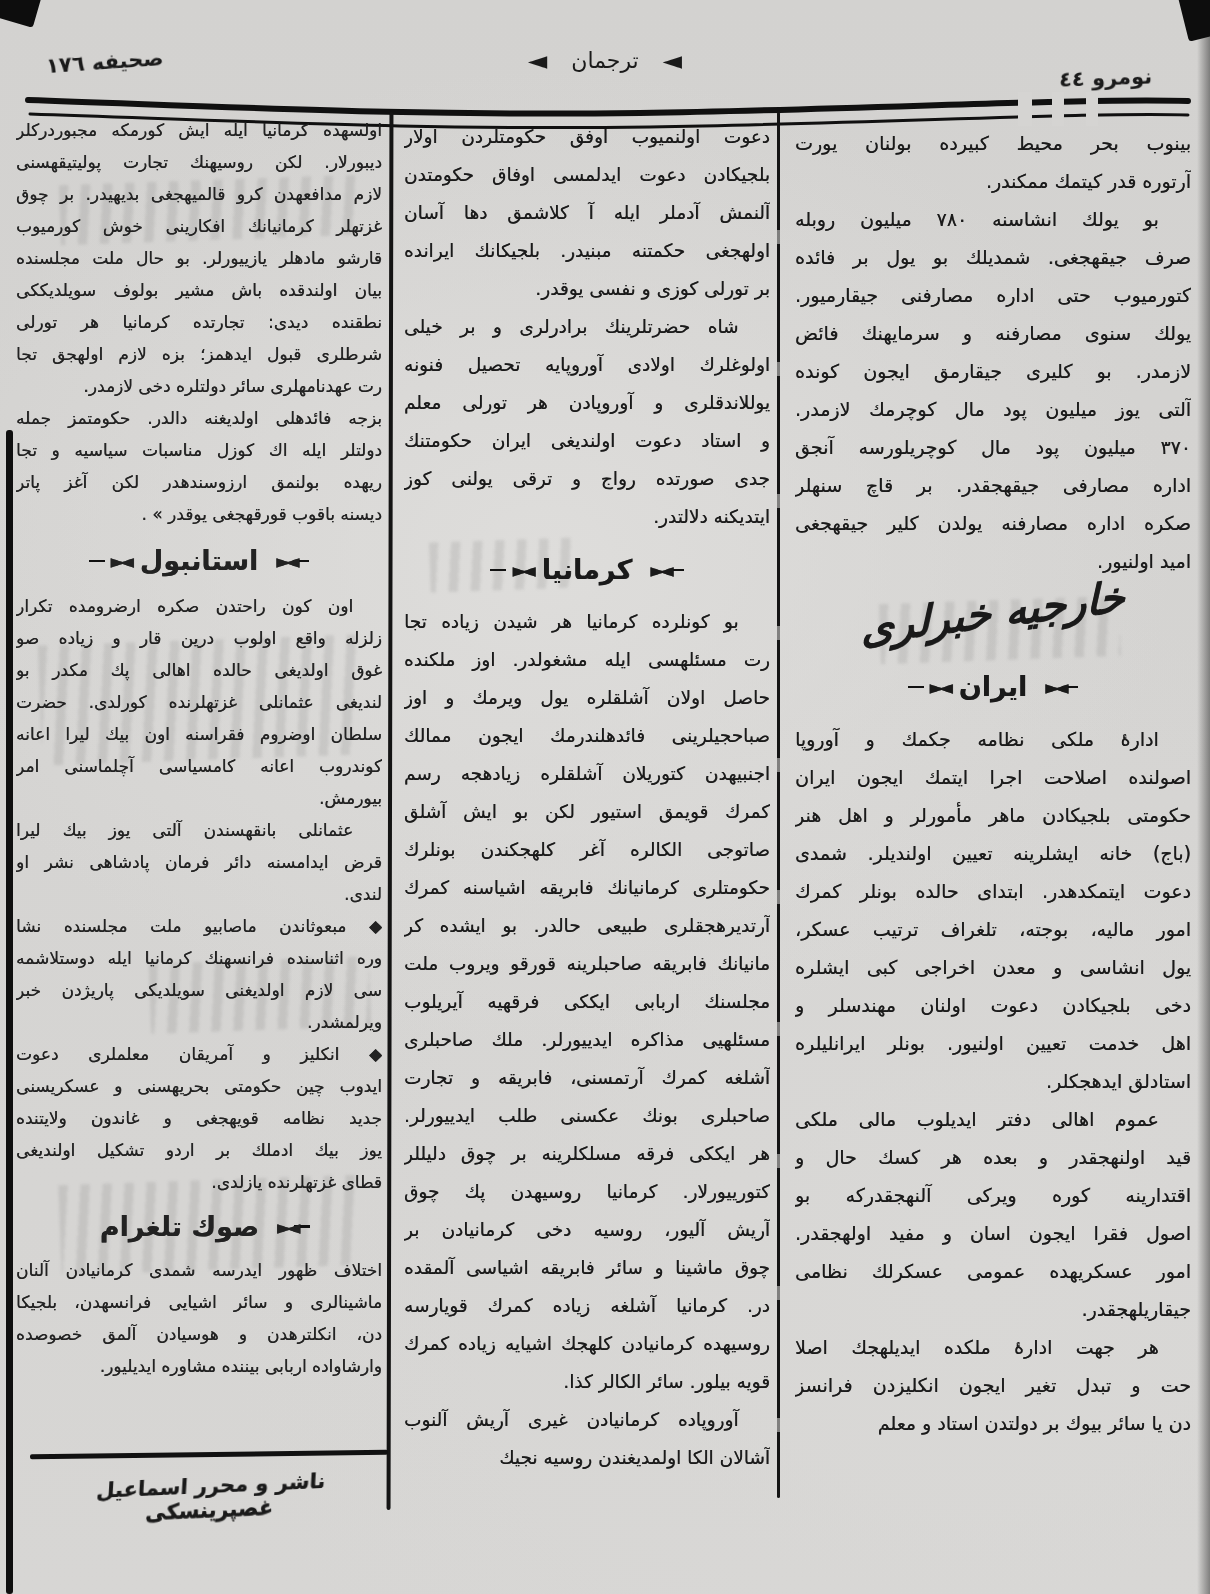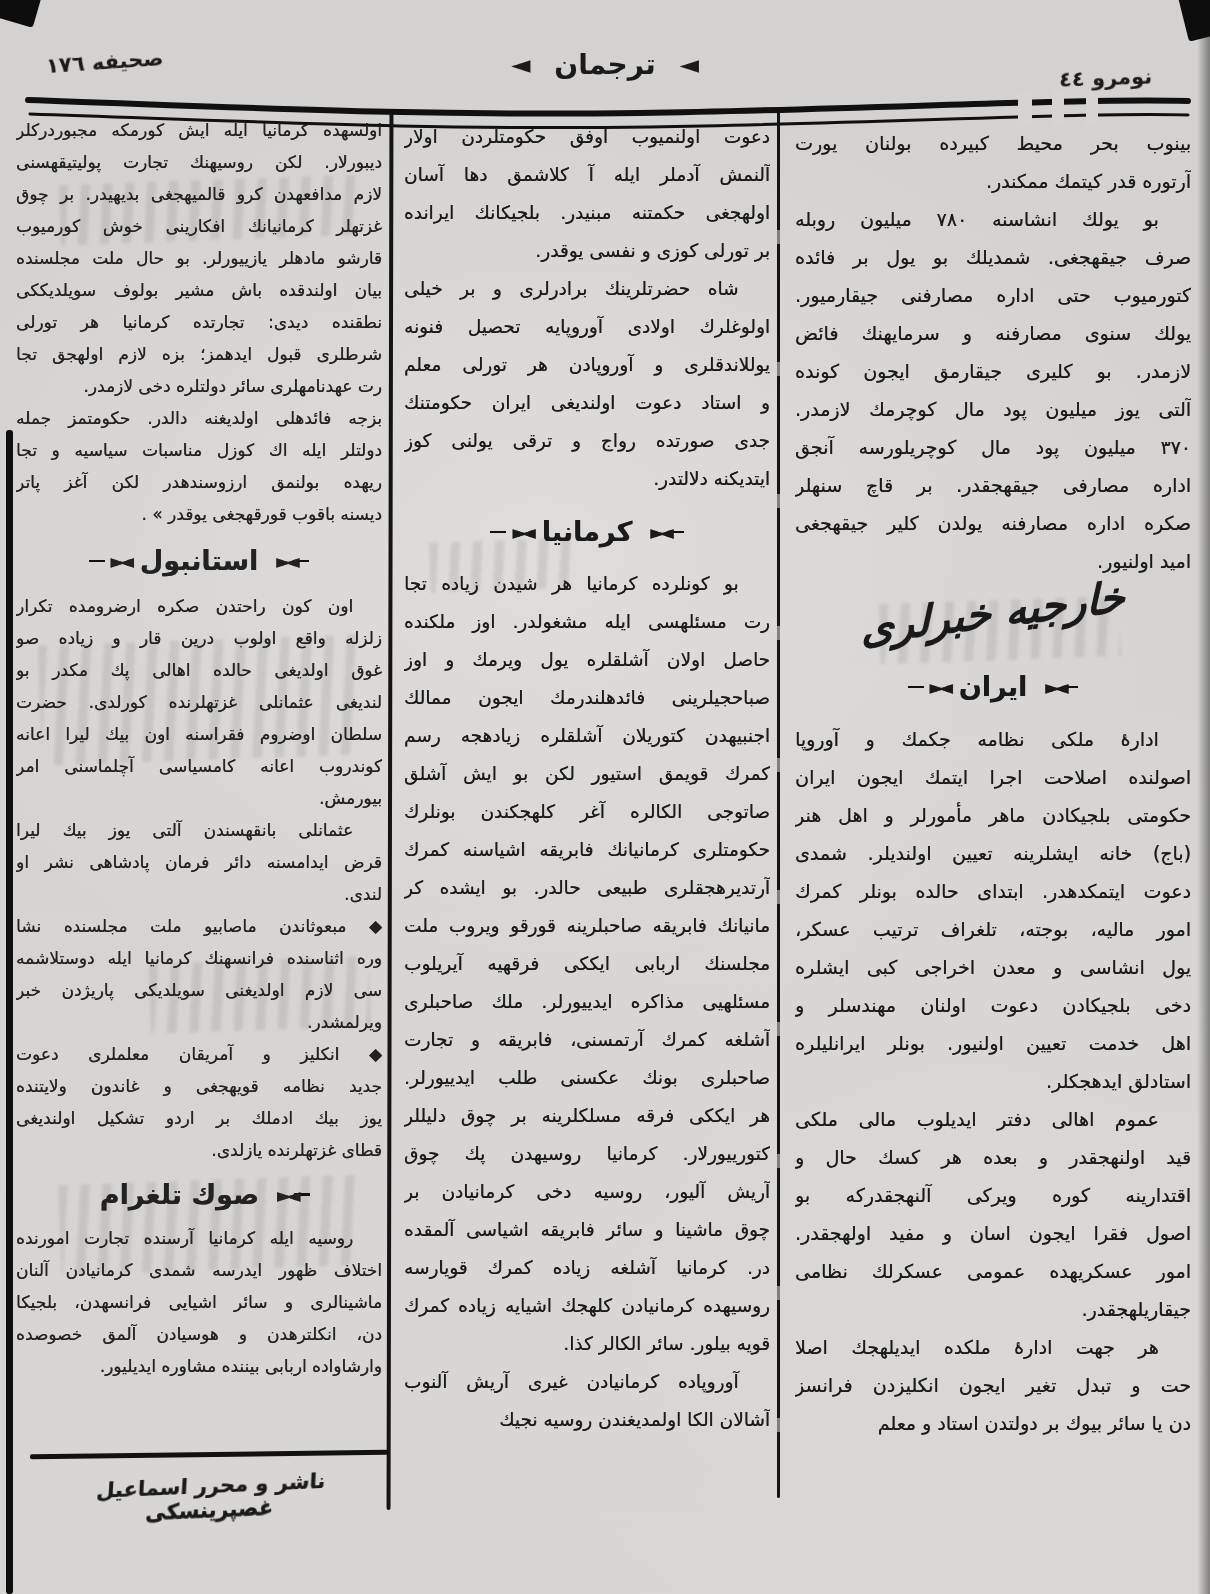--- a/index.html
+++ b/index.html
@@ -13,21 +13,21 @@
     font-family:"DejaVu Sans", sans-serif; color:#1a1a1a;
   }
   
   .page-label { position:absolute; top:50px; left:46px; font-size:21px; font-weight:bold;
     transform:rotate(-4deg); filter:blur(.3px); }
   .issue-label { position:absolute; top:66px; right:58px; font-size:21px; font-weight:bold;
     transform:rotate(-2deg); filter:blur(.3px); }
   .masthead { position:absolute; top:48px; left:0; width:100%; display:flex;
     justify-content:center; align-items:center; gap:24px; filter:blur(.25px); }
   .m-arrow { font-size:25px; line-height:1; }
-  .m-title { font-size:28px; font-weight:bold; letter-spacing:2px; }
+  .m-title { font-size:22px; font-weight:normal; letter-spacing:2px; }
   .hr-svg { position:absolute; top:86px; left:0; }
   .rule-gap { position:absolute; top:92px; height:34px; background:#d5d4d2; }
   .gap1 { left:1018px; width:14px; } .gap2 { left:1052px; width:12px; } .gap3 { left:1086px; width:12px; }
 
   
   .col { position:absolute; text-shadow:.3px .3px .5px rgba(10,10,10,.7); }
   .col-left  { top:114px; left:16px;  width:366px; font-size:17px;   line-height:32px; filter:blur(.45px); color:#222; }
   .col-mid   { top:118px; left:404px; width:366px; font-size:18.5px; line-height:38px; filter:blur(.3px); }
   .col-right { top:124px; left:795px; width:396px; font-size:19px;   line-height:38px; filter:blur(.3px); }
 
@@ -152,43 +152,44 @@
         <div class="tline last">لندى.</div>
       </div>
     <div class="para">
         <div class="tline first">◆ مبعوثاندن ماصابيو ملت مجلسنده نشا</div>
         <div class="tline">وره اثناسنده فرانسهنك كرمانيا ايله دوستلاشمه</div>
         <div class="tline">سى لازم اولديغنى سويلديكى پاريژدن خبر</div>
         <div class="tline last">ويرلمشدر.</div>
       </div>
     <div class="para">
         <div class="tline first">◆ انكليز و آمريقان معلملرى دعوت</div>
+        <div class="tline">ايدوب چين حكومتى بحريهسنى و عسكريسنى</div>
         <div class="tline">جديد نظامه قويهجغى و غاندون ولايتنده</div>
         <div class="tline">يوز بيك ادملك بر اردو تشكيل اولنديغى</div>
         <div class="tline last">قطاى غزتهلرنده يازلدى.</div>
       </div>
     <div class="h-orn h2">
       <span class="orn">
           <span class="tail"></span>
           <span class="bow">►◄</span>
         </span>
       <span class="htxt">صوك تلغرام</span>
     </div>
     <div class="para indent">
-        <div class="tline first">روسيه ايله كرمانيا آرسنده تجارت امورنده</div>
         <div class="tline">اختلاف ظهور ايدرسه شمدى كرمانيادن آلنان</div>
         <div class="tline">ماشينالرى و سائر اشيايى فرانسهدن، بلجيكا</div>
         <div class="tline">دن، انكلترهدن و هوسيادن آلمق خصوصده</div>
         <div class="tline last">وارشاواده اربابى بيننده مشاوره ايديليور.</div>
       </div>
   </div>
 
   <div class="col col-mid">
     <div class="para">
         <div class="tline first">دعوت اولنميوب اوفق حكومتلردن اولار</div>
+        <div class="tline">بلجيكادن دعوت ايدلمسى اوفاق حكومتدن</div>
         <div class="tline">آلنمش آدملر ايله آ كلاشمق دها آسان</div>
         <div class="tline">اولهجغى حكمتنه مبنيدر. بلجيكانك ايرانده</div>
         <div class="tline last">بر تورلى كوزى و نفسى يوقدر.</div>
       </div>
     <div class="para indent">
         <div class="tline first">شاه حضرتلرينك برادرلرى و بر خيلى</div>
         <div class="tline">اولوغلرك اولادى آوروپايه تحصيل فنونه</div>
         <div class="tline">يوللاندقلرى و آوروپادن هر تورلى معلم</div>
         <div class="tline">و استاد دعوت اولنديغى ايران حكومتنك</div>
         <div class="tline">جدى صورتده رواج و ترقى يولنى كوز</div>

